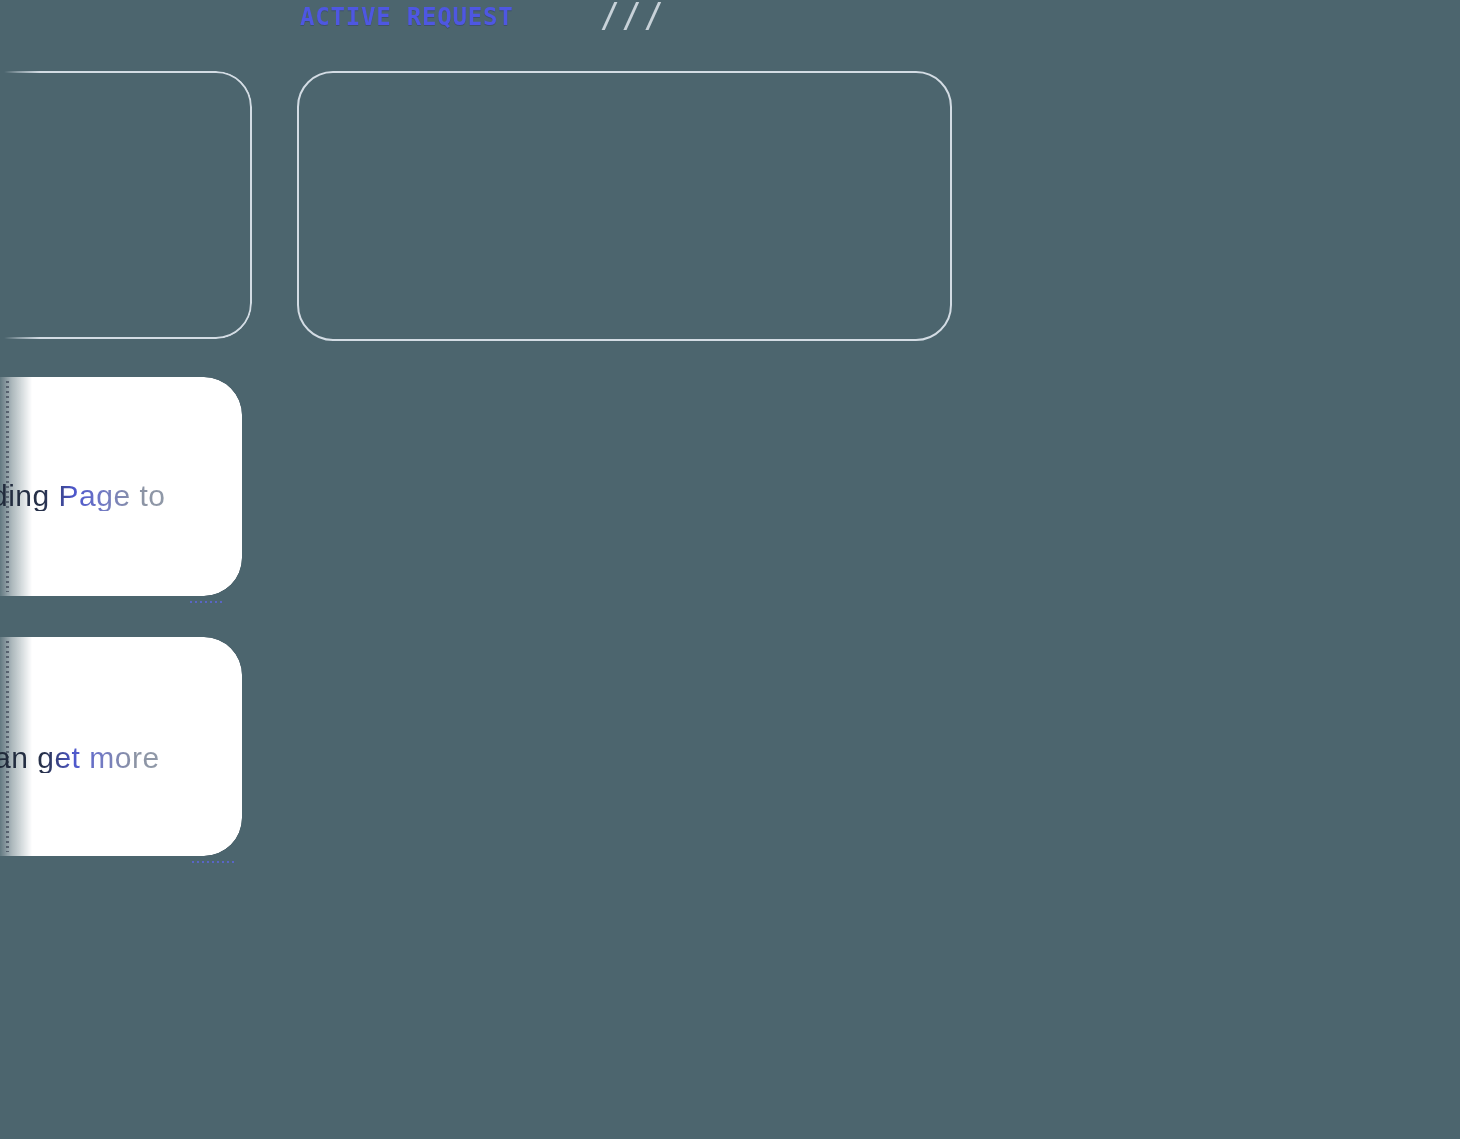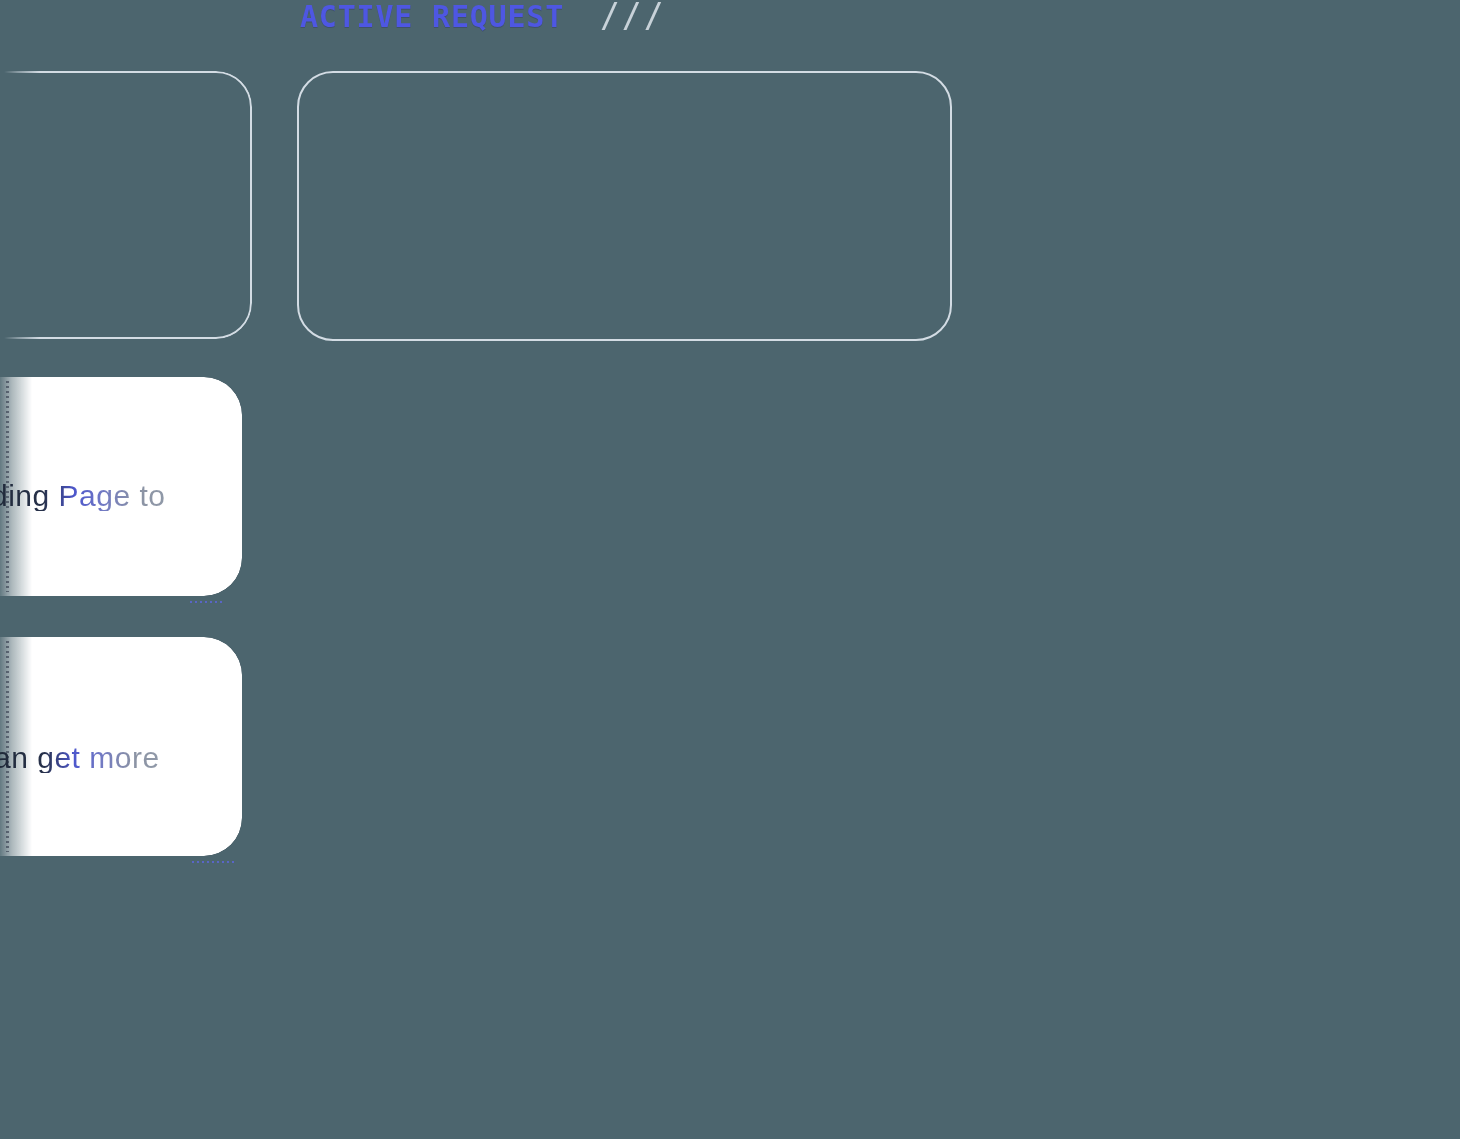--- a/index.html
+++ b/index.html
@@ -10,21 +10,21 @@
   }
   .stage{
     position:absolute;left:0;top:0;width:1460px;height:1139px;
     overflow:hidden;
     background:var(--background-color,#4C656E);
   }
   
   .section-title{
     position:absolute;left:300px;top:1px;
     font-family:"DejaVu Sans Mono", monospace;
-    font-weight:bold;font-size:30px;line-height:32px;
+    font-weight:bold;font-size:24px;line-height:32px;
     letter-spacing:0.8px;
     color:var(--title-color,#4E57E2);
     text-shadow:0 1px 0 rgba(24,28,90,0.25);
     white-space:pre;
   }
   .slashes{
     position:absolute;left:600px;top:-1px;
     font-family:"DejaVu Sans Mono", monospace;
     font-weight:normal;font-size:33px;line-height:34px;
     letter-spacing:2px;

